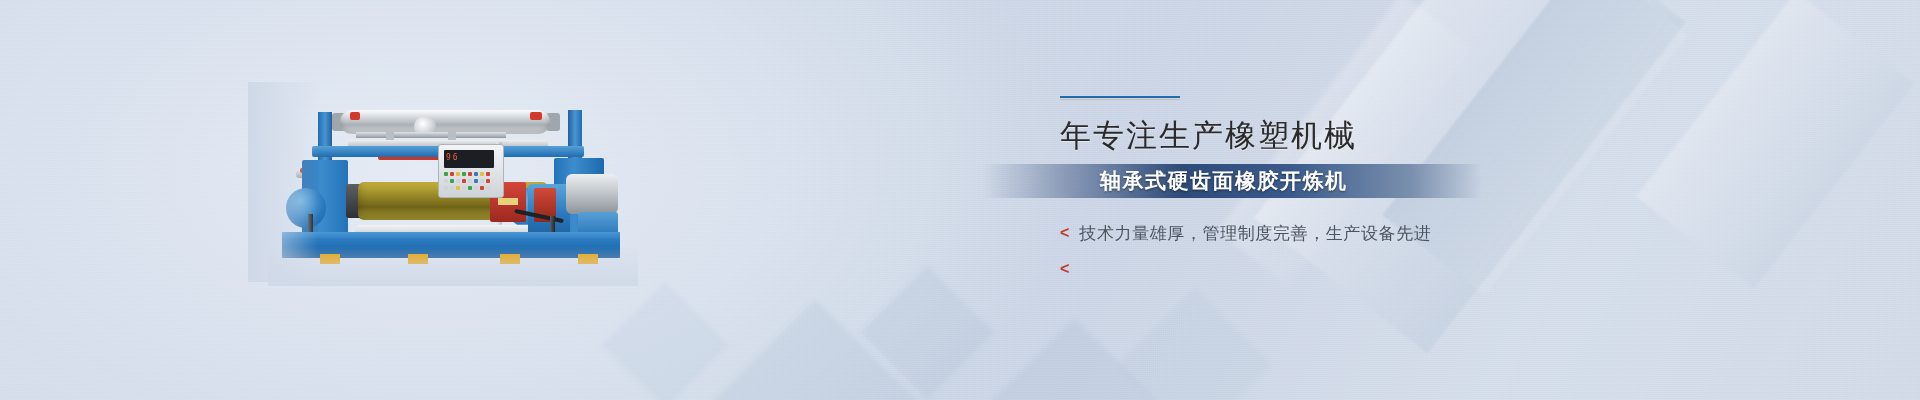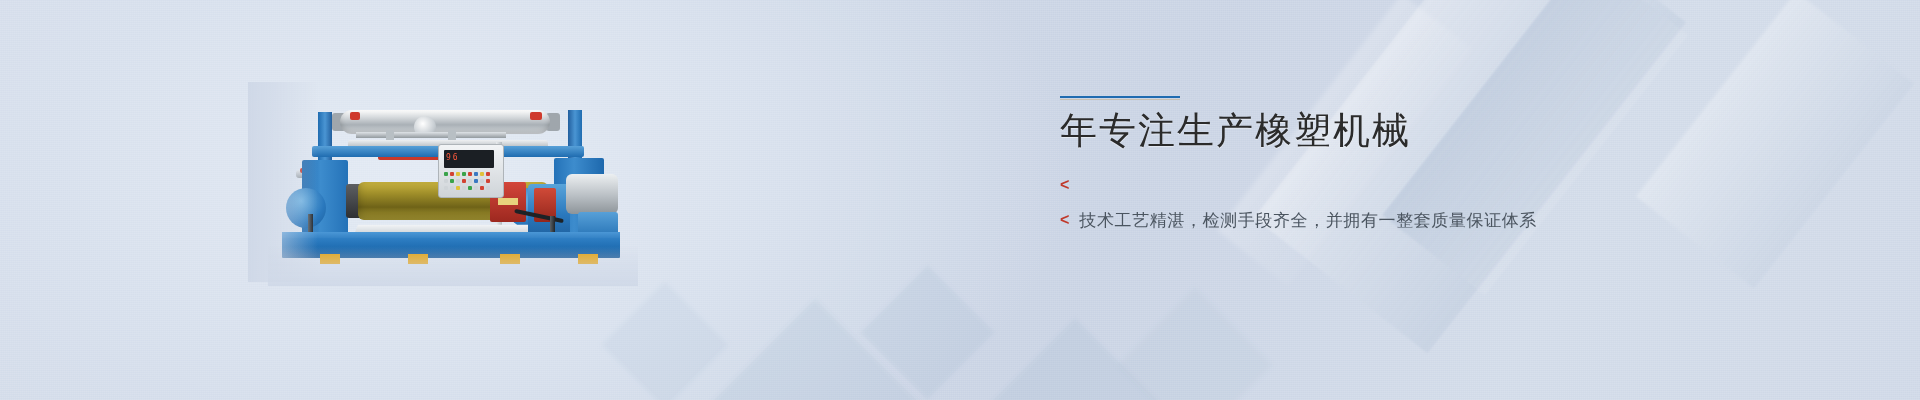--- a/index.html
+++ b/index.html
@@ -111,22 +111,22 @@
   .fadeL{left:-30px;top:-14px;width:70px;height:200px;
     background:linear-gradient(90deg,rgba(207,216,231,1),rgba(207,216,231,0));}
   .fadeB{left:-10px;top:150px;width:370px;height:40px;
     background:linear-gradient(180deg,rgba(207,216,231,0),rgba(207,216,231,.92));}
 
   
   .content{position:absolute;left:1060px;top:96px;width:700px;}
   .rule{width:120px;height:2px;background:#1f6bb0;margin:0 0 0 0;}
   .rule2{width:120px;height:1px;background:#c9bfae;margin-top:1px;}
   .headline{
-    font-size:37px;color:#2b2b2b;letter-spacing:2px;line-height:1.15;
-    margin:10px 0 0 0;font-family:"DejaVu Serif","Liberation Serif",serif;font-weight:400;
+    font-size:31px;color:#2b2b2b;letter-spacing:2px;line-height:1.15;
+    margin:18px 0 0 0;font-family:"DejaVu Serif","Liberation Serif",serif;font-weight:400;
     text-shadow:0 1px 1px rgba(255,255,255,.5);
   }
   .subbar{
     position:relative;margin-top:10px;height:34px;width:500px;left:-78px;
     background:linear-gradient(90deg,rgba(36,62,108,0) 0%,rgba(46,72,118,.35) 14%,#2e4a79 40%,#3b5b8c 62%,#7b90ae 86%,rgba(163,178,199,0) 100%);
     display:flex;align-items:center;
   }
   .subbar span{
     position:absolute;left:118px;color:#ffffff;font-size:21px;font-weight:bold;letter-spacing:1.5px;
     text-shadow:0 1px 2px rgba(0,0,0,.45);
@@ -235,25 +235,28 @@
       <div class="p fadeB"></div>
     </div>
   </div>
 
   <div class="content">
     <div class="rule"></div>
     <div class="rule2"></div>
 
     <div class="headline">年专注生产橡塑机械</div>
 
+    <div class="subbar">
+      <span>轴承式硬齿面橡胶开炼机</span>
+    </div>
 
     <div class="bullets">
       <div class="bullet">
         <div class="chev">&lt;</div>
+        <div class="btxt">技术力量雄厚，管理制度完善，生产设备先进</div>
       </div>
       <div class="bullet">
         <div class="chev">&lt;</div>
-        <div class="btxt">技术工艺精湛，检测手段齐全，并拥有一整套质量保证体系</div>
       </div>
     </div>
   </div>
 
 </div>
 
 </body></html>

